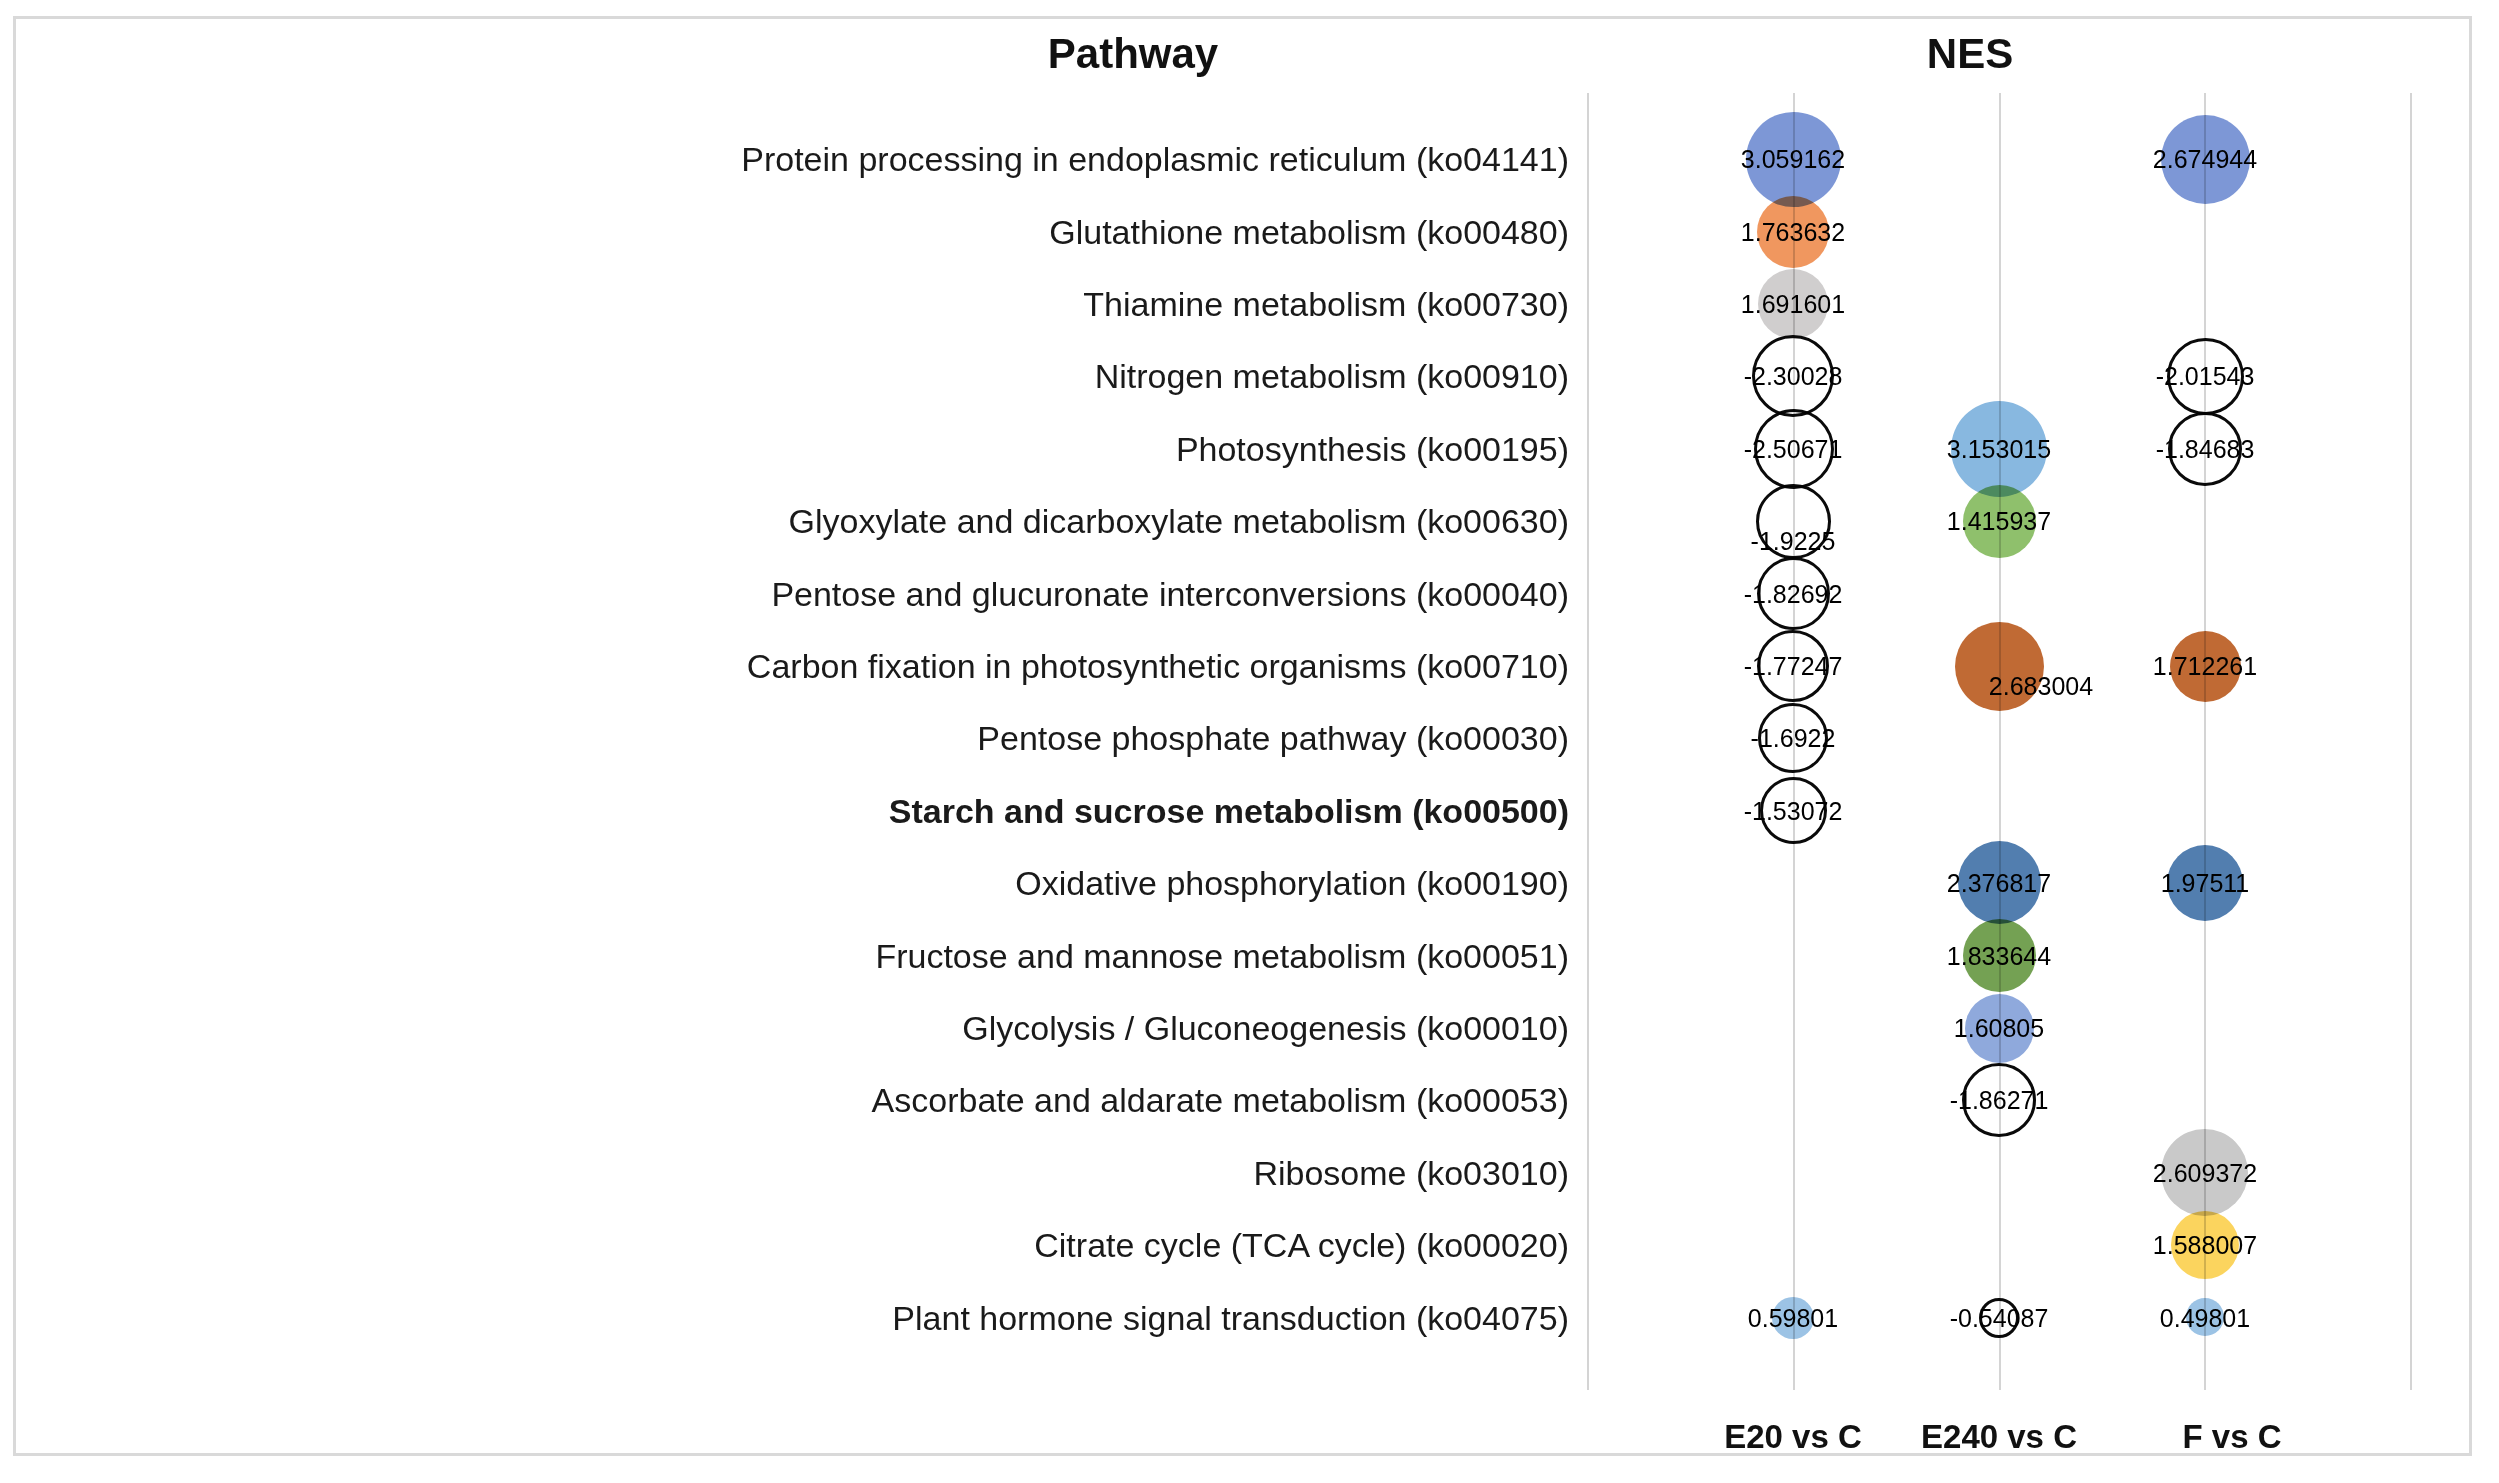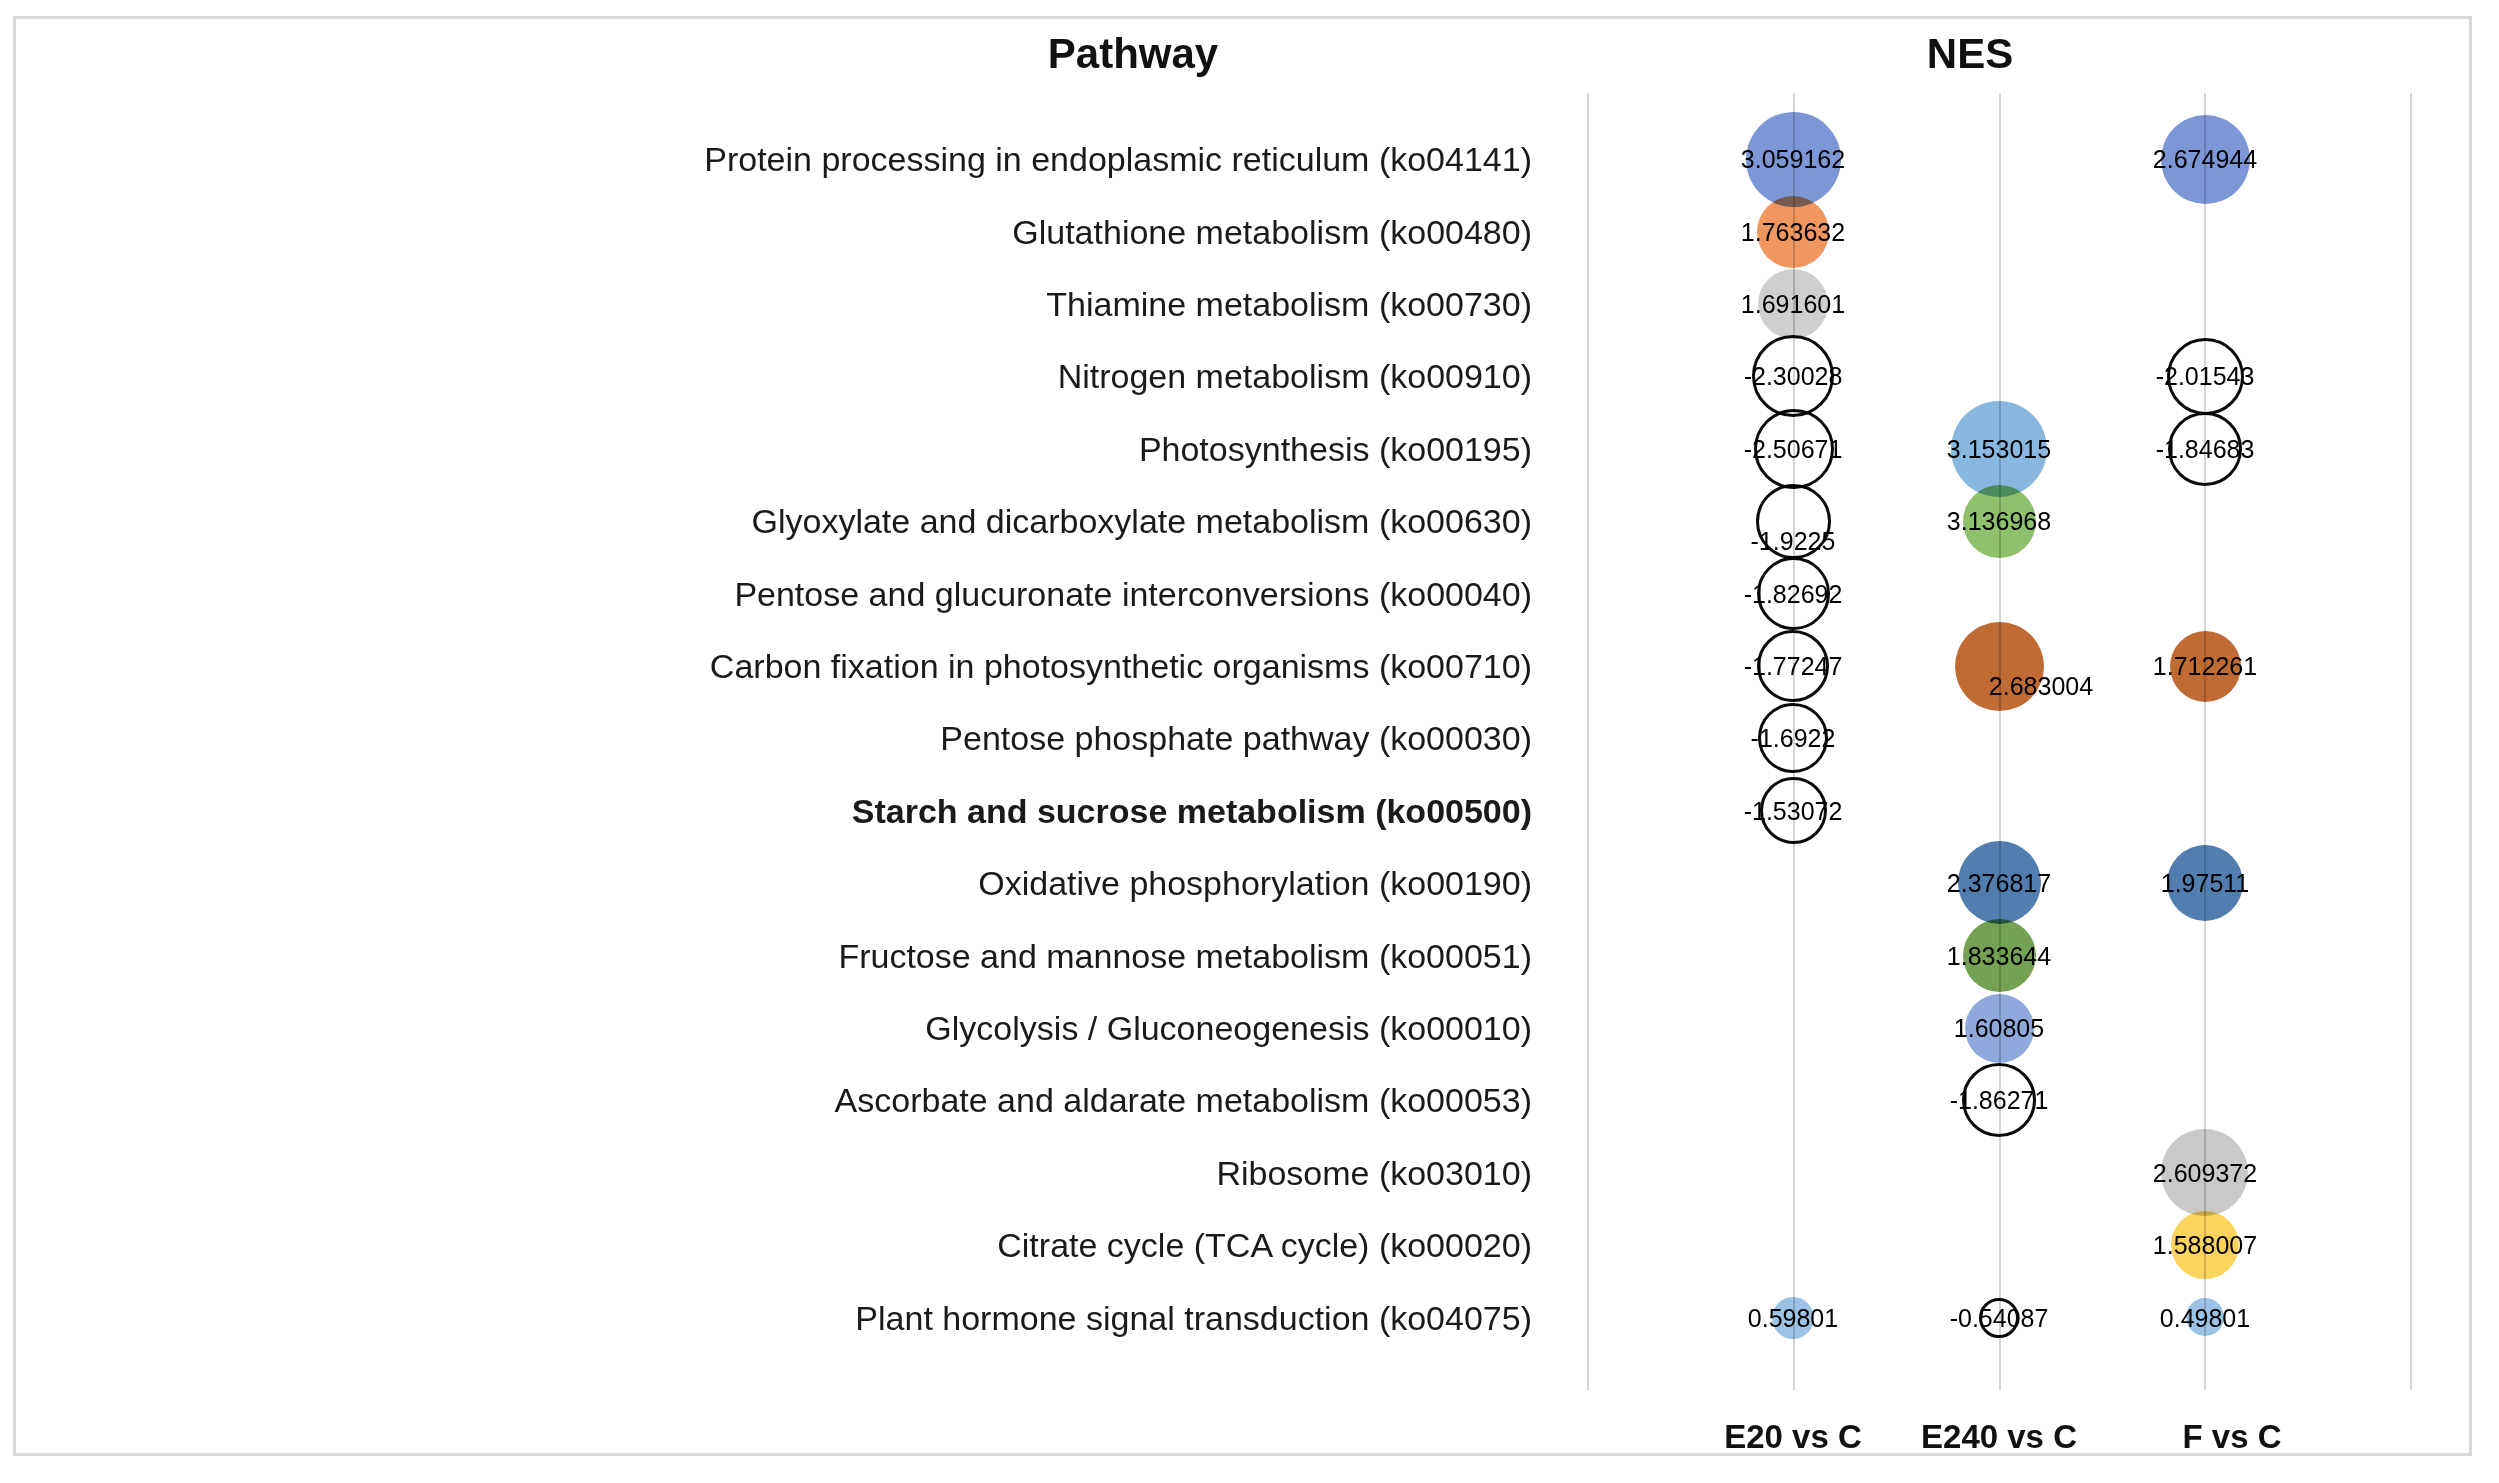--- a/index.html
+++ b/index.html
@@ -38,21 +38,21 @@
   .hdr-nes { left: 1970px; }
   .gridline {
     position: absolute;
     top: 93px;
     width: 1.9px;
     height: 1297px;
     background: #D4D4D4;
   }
   .pathway-label {
     position: absolute;
-    right: 968px;               
+    right: 931px;               
     transform: translateY(-50%);
     font-size: 34px;
     color: #1a1a1a;
     white-space: nowrap;
     text-align: right;
   }
   .bubble {
     position: absolute;
     border-radius: 50%;
     mix-blend-mode: multiply;
@@ -117,21 +117,21 @@
       <div class="bubble open" style="left: 1754px; top: 409px; width: 80px; height: 80px;"></div>
       <div class="value-label" style="left: 1793px; top: 449px;">-2.50671</div>
       <div class="bubble filled" style="left: 1951px; top: 401px; width: 96px; height: 96px; background: rgb(136, 184, 224);"></div>
       <div class="value-label" style="left: 1999px; top: 449px;">3.153015</div>
       <div class="bubble open" style="left: 2168px; top: 412px; width: 74px; height: 74px;"></div>
       <div class="value-label" style="left: 2205px; top: 449px;">-1.84683</div>
       <div class="pathway-label" style="top: 521px;">Glyoxylate and dicarboxylate metabolism (ko00630)</div>
       <div class="bubble open" style="left: 1756px; top: 484px; width: 75px; height: 75px;"></div>
       <div class="value-label" style="left: 1793px; top: 521px; margin-top: 20px;">-1.9225</div>
       <div class="bubble filled" style="left: 1963px; top: 485px; width: 73px; height: 73px; background: rgb(143, 192, 108);"></div>
-      <div class="value-label" style="left: 1999px; top: 521px;">3.136968</div>
+      <div class="value-label" style="left: 1999px; top: 521px;">1.415937</div>
       <div class="pathway-label" style="top: 594px;">Pentose and glucuronate interconversions (ko00040)</div>
       <div class="bubble open" style="left: 1757px; top: 557px; width: 73px; height: 73px;"></div>
       <div class="value-label" style="left: 1793px; top: 594px;">-1.82692</div>
       <div class="pathway-label" style="top: 666px;">Carbon fixation in photosynthetic organisms (ko00710)</div>
       <div class="bubble open" style="left: 1757px; top: 630px; width: 72px; height: 72px;"></div>
       <div class="value-label" style="left: 1793px; top: 666px;">-1.77247</div>
       <div class="bubble filled" style="left: 1955px; top: 622px; width: 89px; height: 89px; background: rgb(192, 106, 52);"></div>
       <div class="value-label" style="left: 1999px; top: 686px; margin-left: 42px;">2.683004</div>
       <div class="bubble filled" style="left: 2170px; top: 631px; width: 71px; height: 71px; background: rgb(192, 106, 52);"></div>
       <div class="value-label" style="left: 2205px; top: 666px;">1.712261</div>

